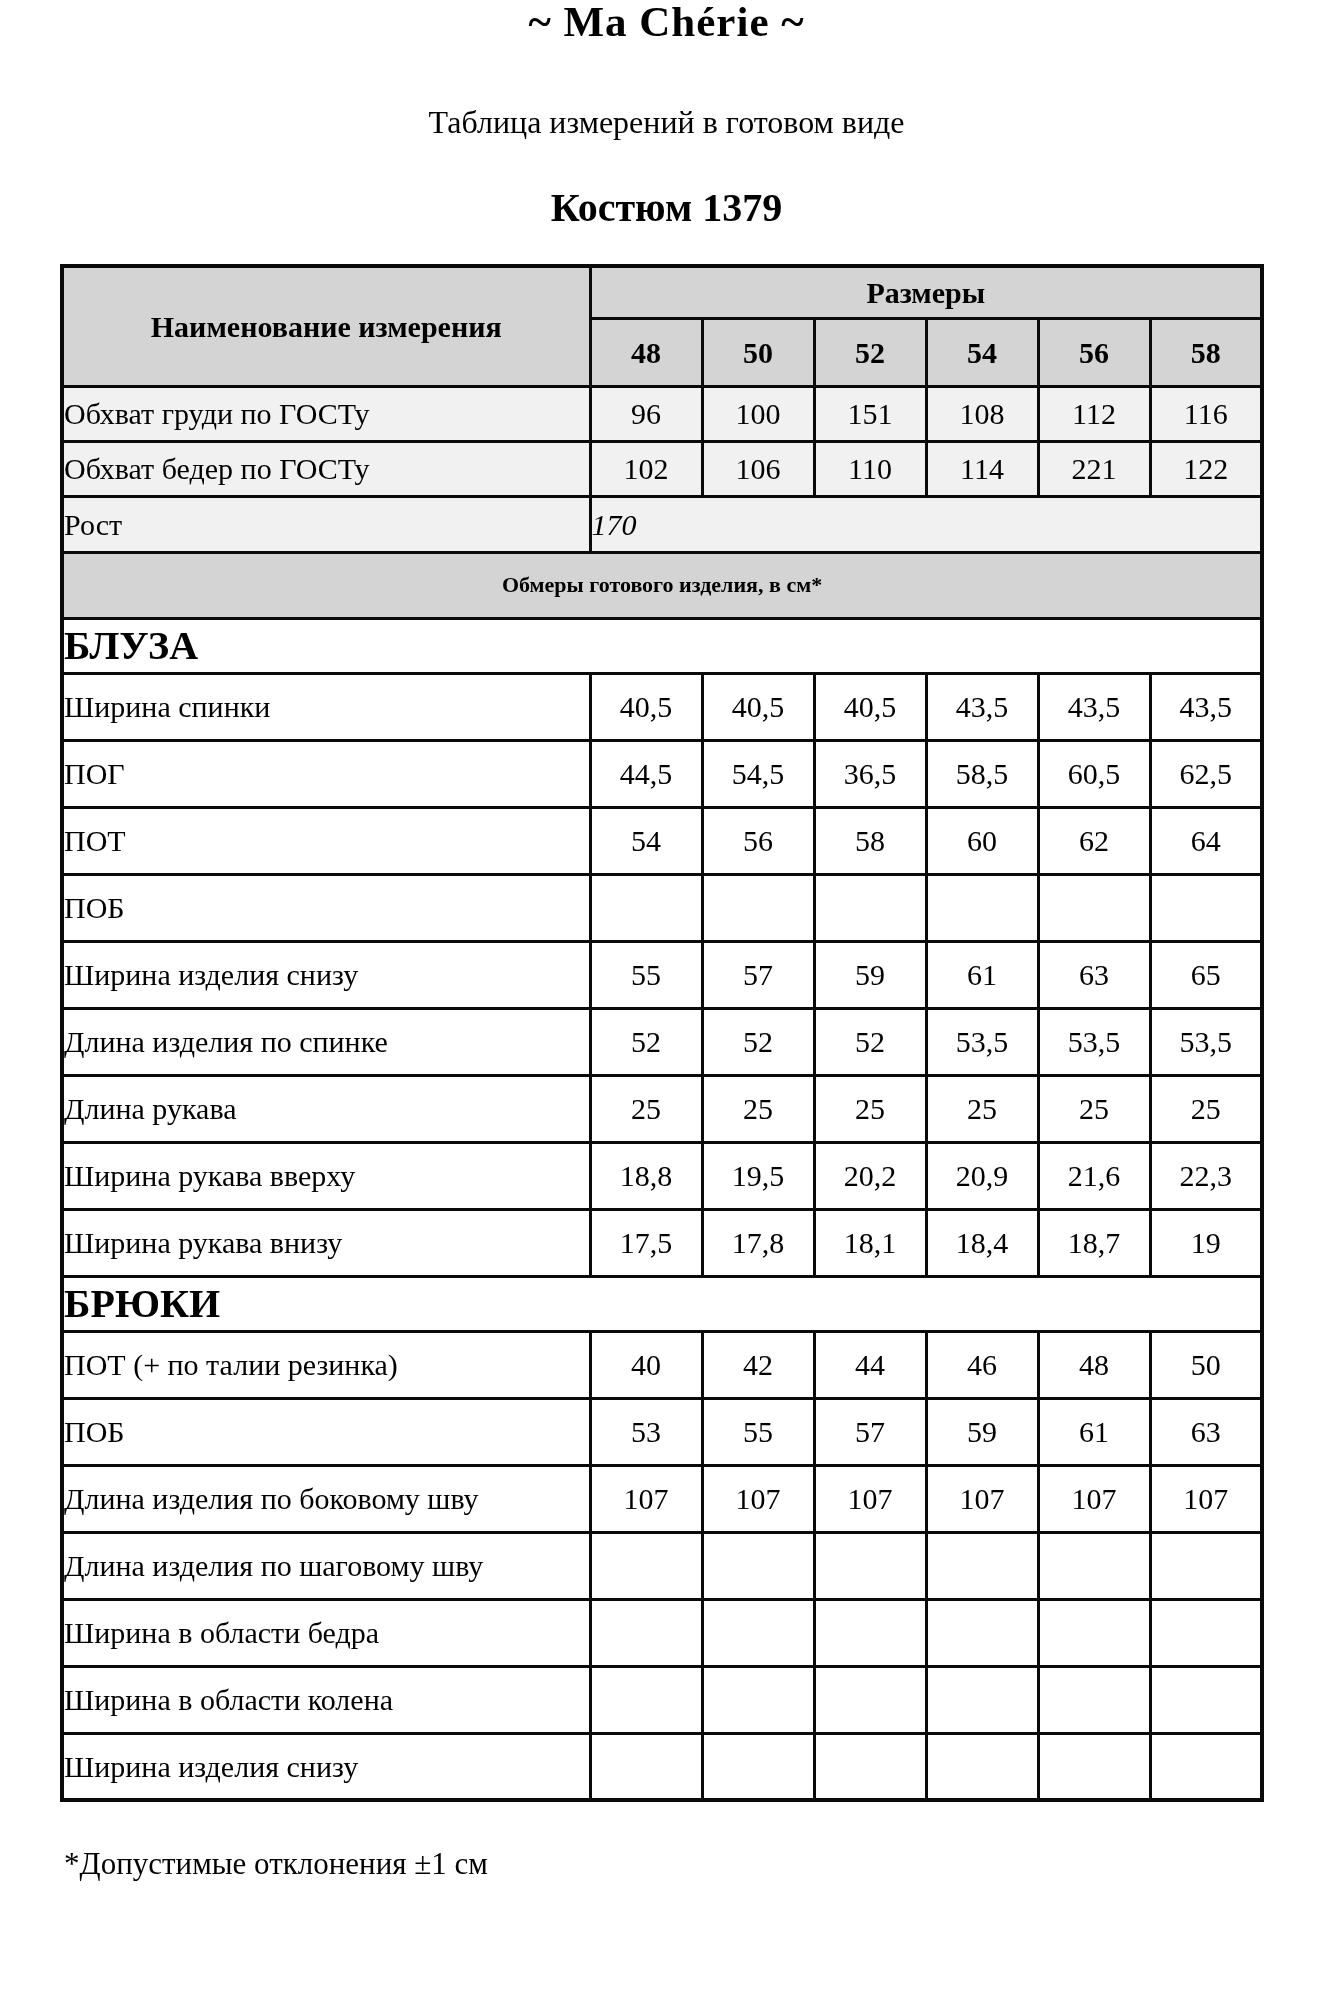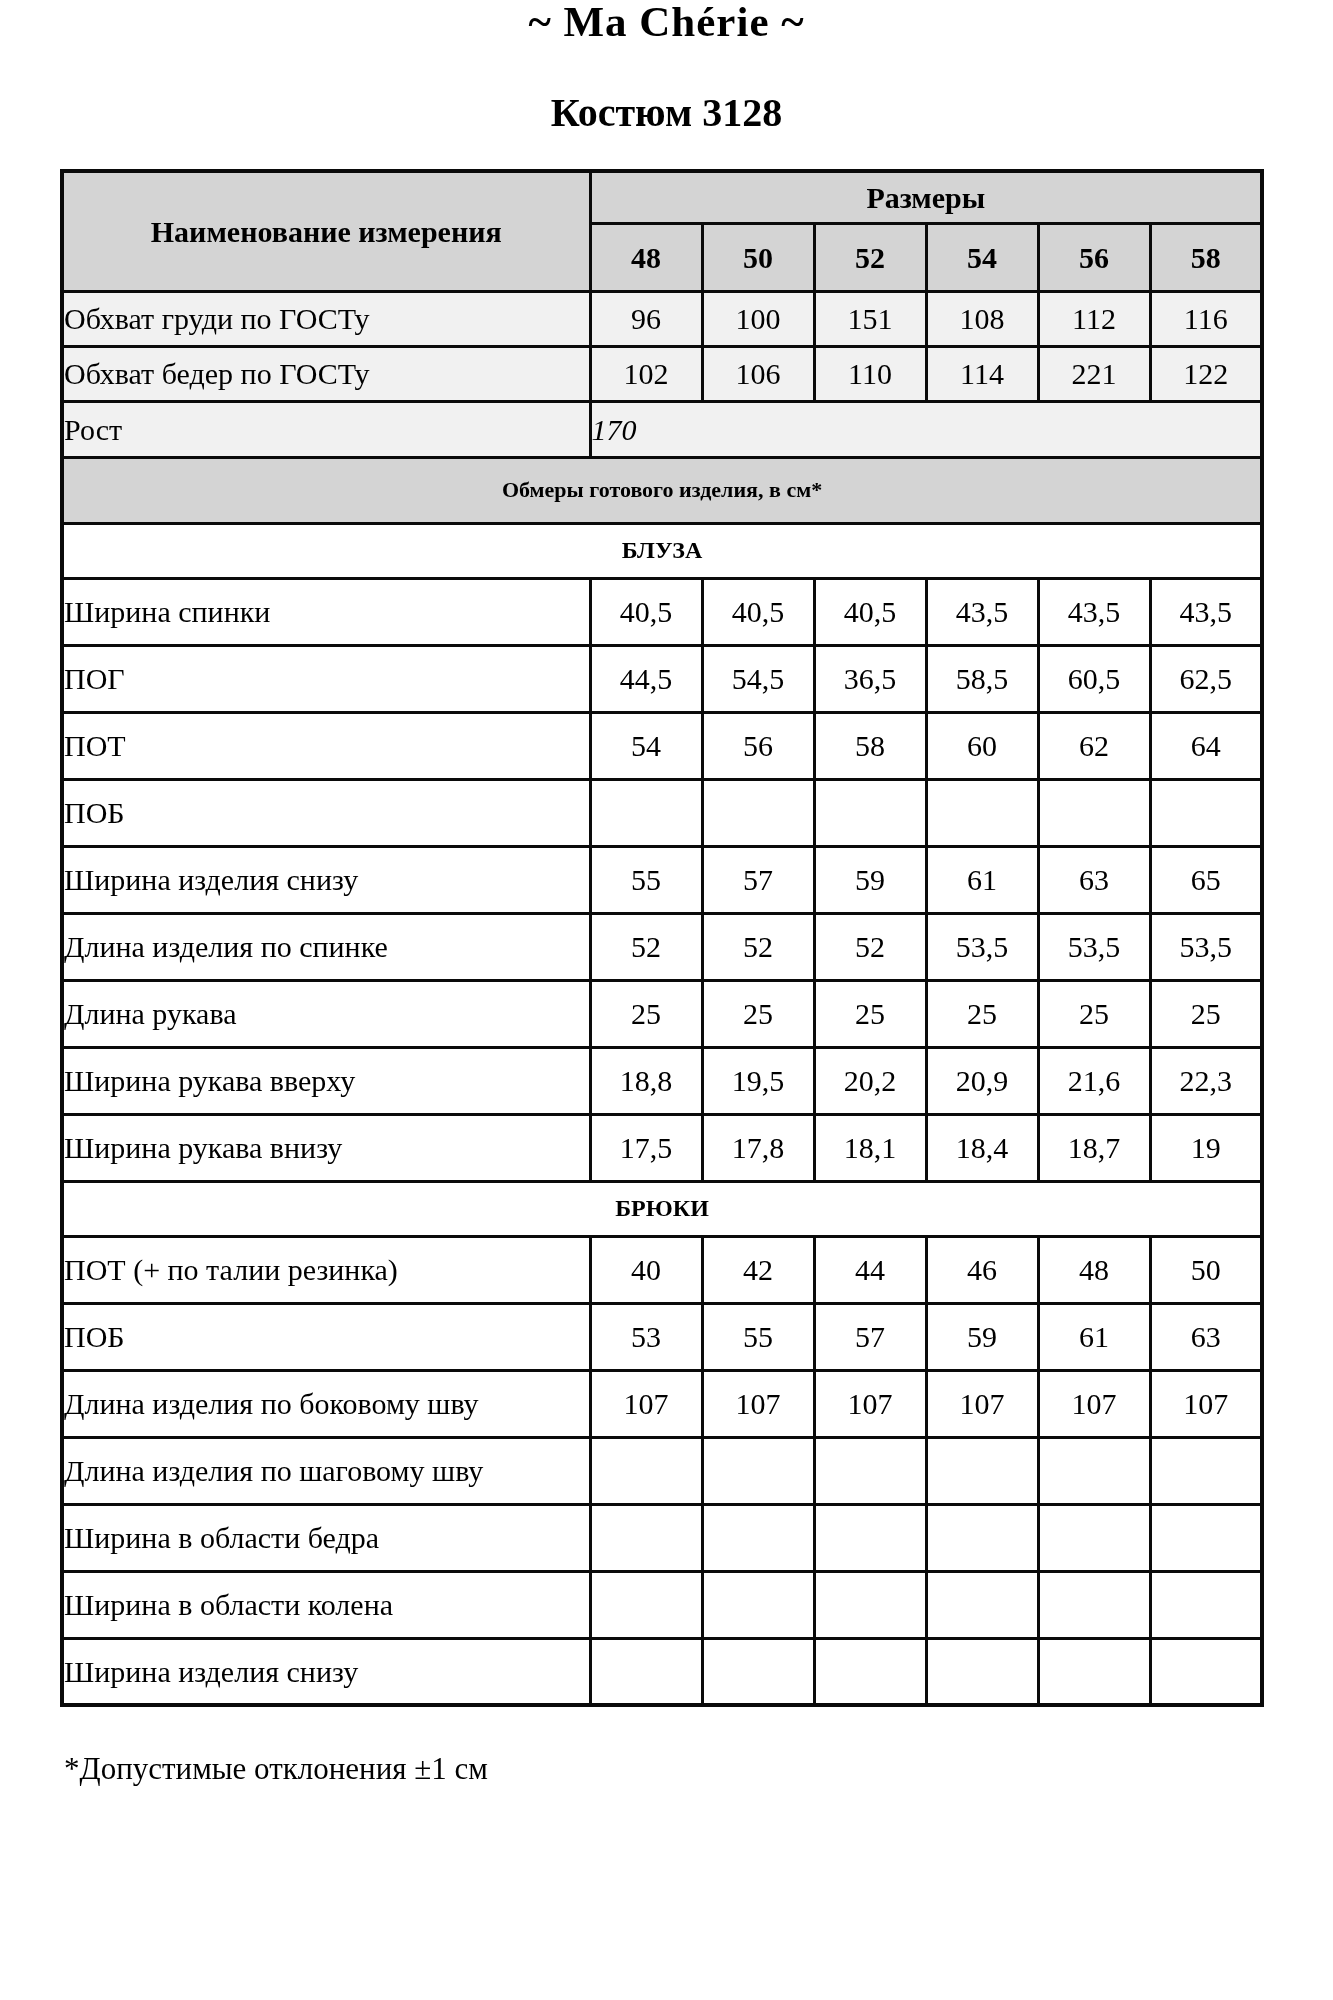--- a/index.html
+++ b/index.html
@@ -98,38 +98,38 @@
     height: 66px;
     background: var(--gray);
     font-weight: bold;
     text-align: center;
     font-size: 22px;
   }
   tr.row-section td {
     height: 55px;
     background: #ffffff;
     font-weight: bold;
-    text-align: center;
-    font-size: 24px;
+    font-size: 40px;
   }
   .footnote {
     margin: 46px 0 0 64px;
     font-size: 31px;
     line-height: 1;
   }
 </style>
 </head>
 <body>
 
 <div class="page">
 
   <h1 class="brand-title">~ Ma Chérie ~</h1>
 
-
-  <h2 class="product-title">Костюм 3128</h2>
+  <p class="subtitle">Таблица измерений в готовом виде</p>
+
+  <h2 class="product-title">Костюм 1379</h2>
 
   <table class="measurements">
     <colgroup>
       <col style="width:528px">
       <col style="width:112px">
         <col style="width:112px">
         <col style="width:112px">
       <col style="width:112px">
         <col style="width:112px">
         <col style="width:112px">

